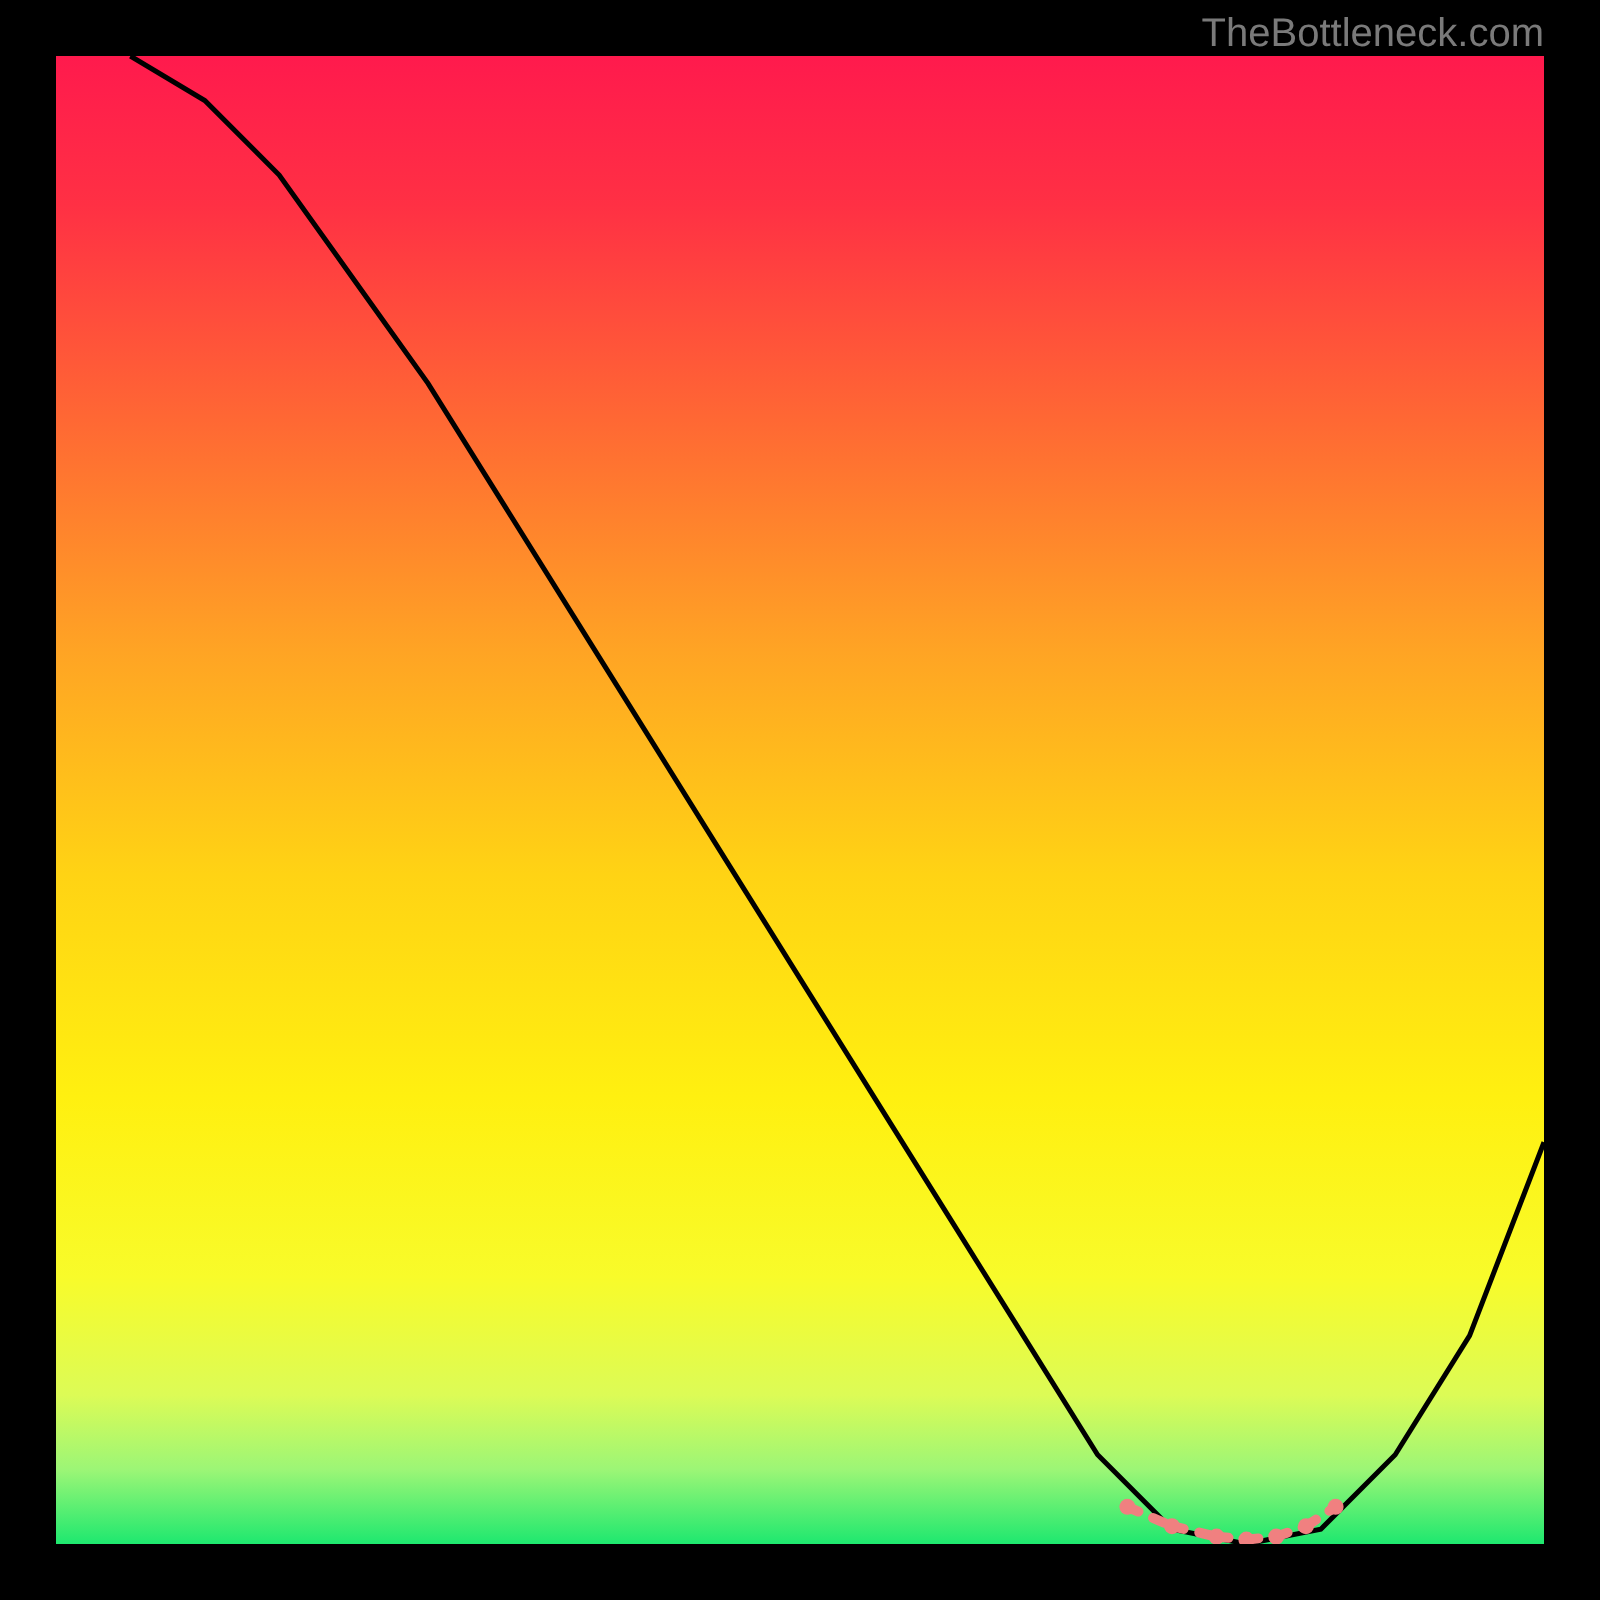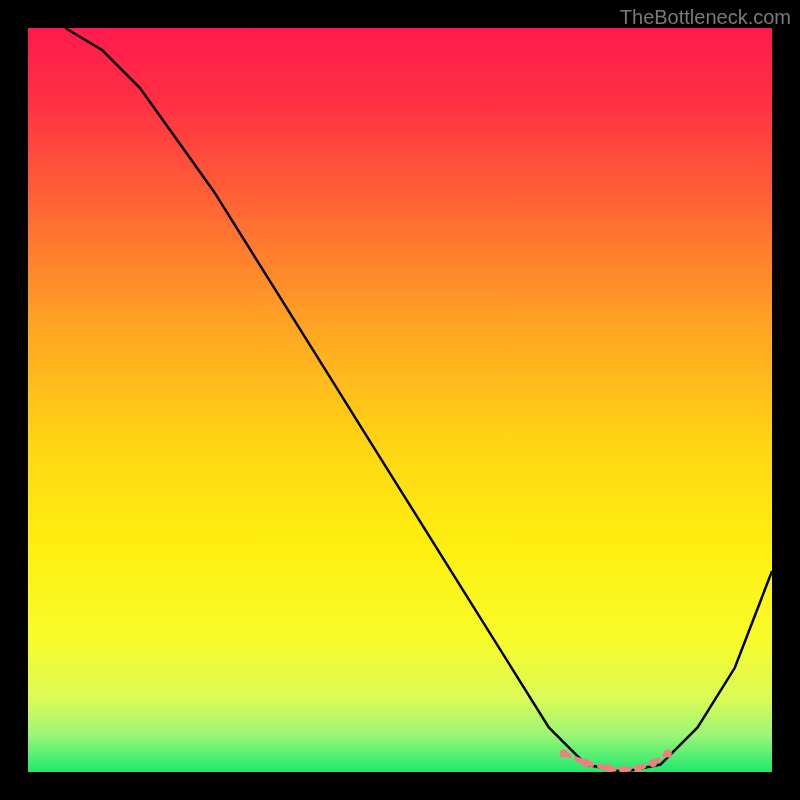--- a/index.html
+++ b/index.html
@@ -1,17 +1,17 @@
 <!DOCTYPE html>
 <html><head>
 <meta charset="utf-8">
 <style>
   * { margin: 0; padding: 0; box-sizing: border-box; }
   body { width: 800px; height: 800px; background: #000; position: relative; font-family: Arial, sans-serif; }
-  .watermark { position: absolute; top: 6px; right: 9px; color: #7a7a7a; font-size: 20px; font-weight: 500; z-index: 10; }
+  .watermark { position: absolute; top: 6px; right: 28px; color: #7a7a7a; font-size: 20px; font-weight: 500; z-index: 10; }
   .chart-frame { position: absolute; top: 28px; left: 28px; width: 744px; height: 744px; background: #000; }
   .gradient-fill { position: absolute; top: 0; left: 0; width: 744px; height: 744px; }
   svg.curve { position: absolute; top: 0; left: 0; width: 744px; height: 744px; }
 </style>
 </head>
 <body>
 
 <div class="watermark">TheBottleneck.com</div>
 
 <div class="chart-frame">

